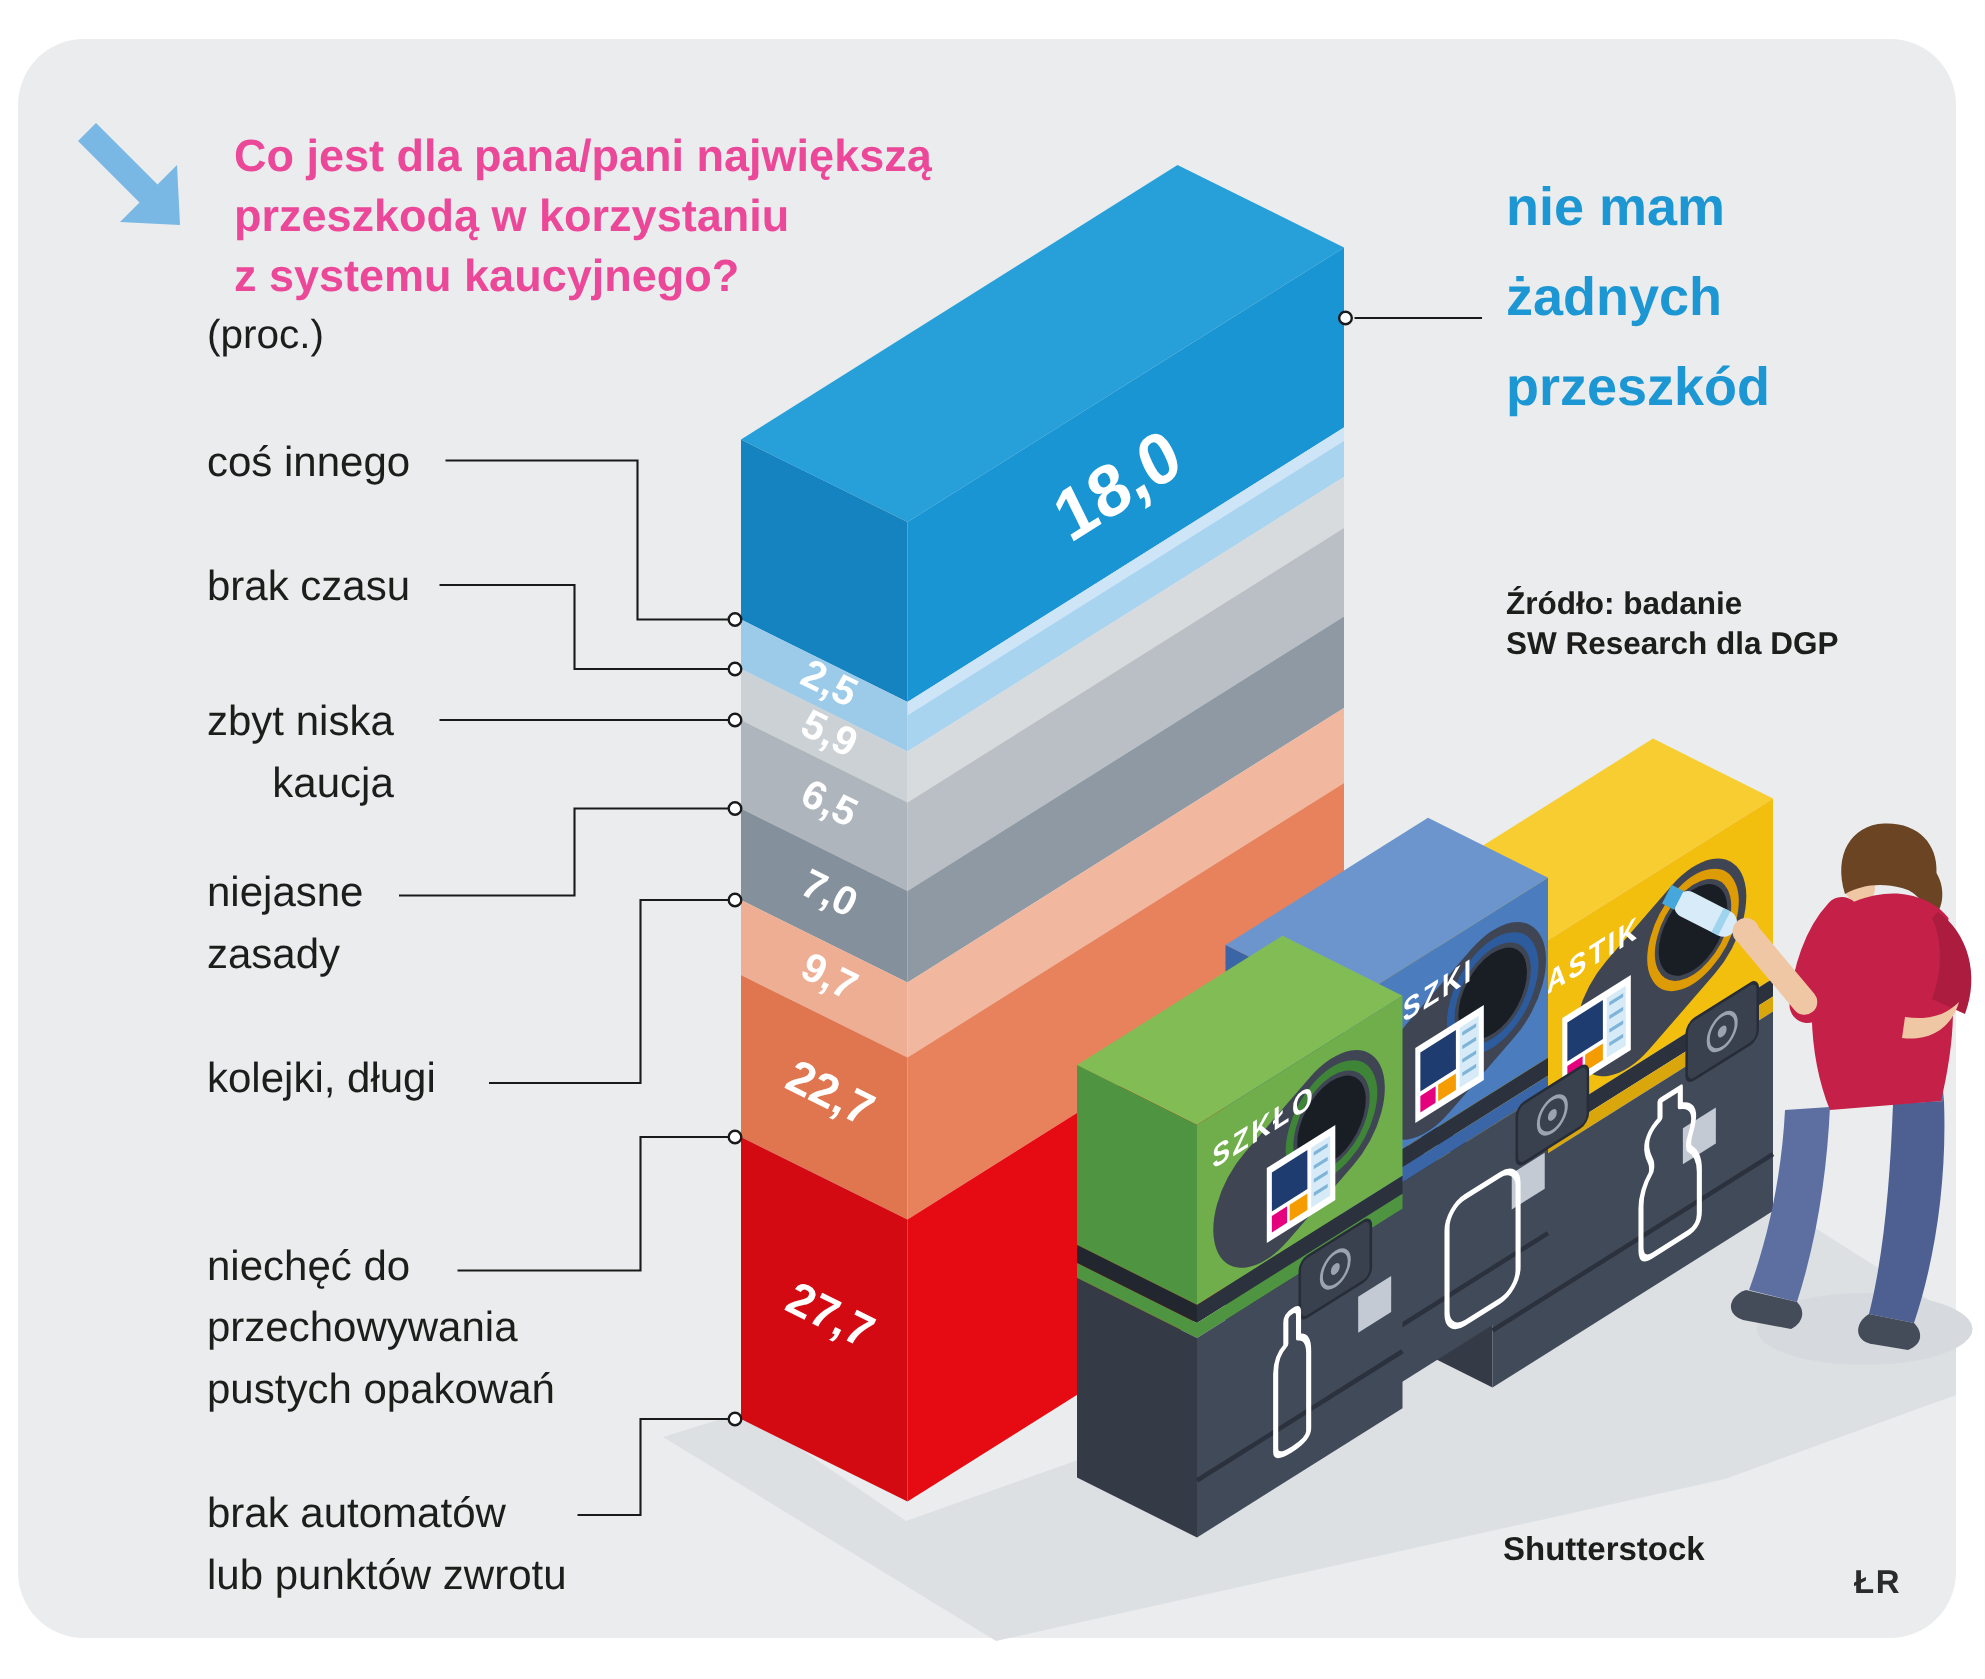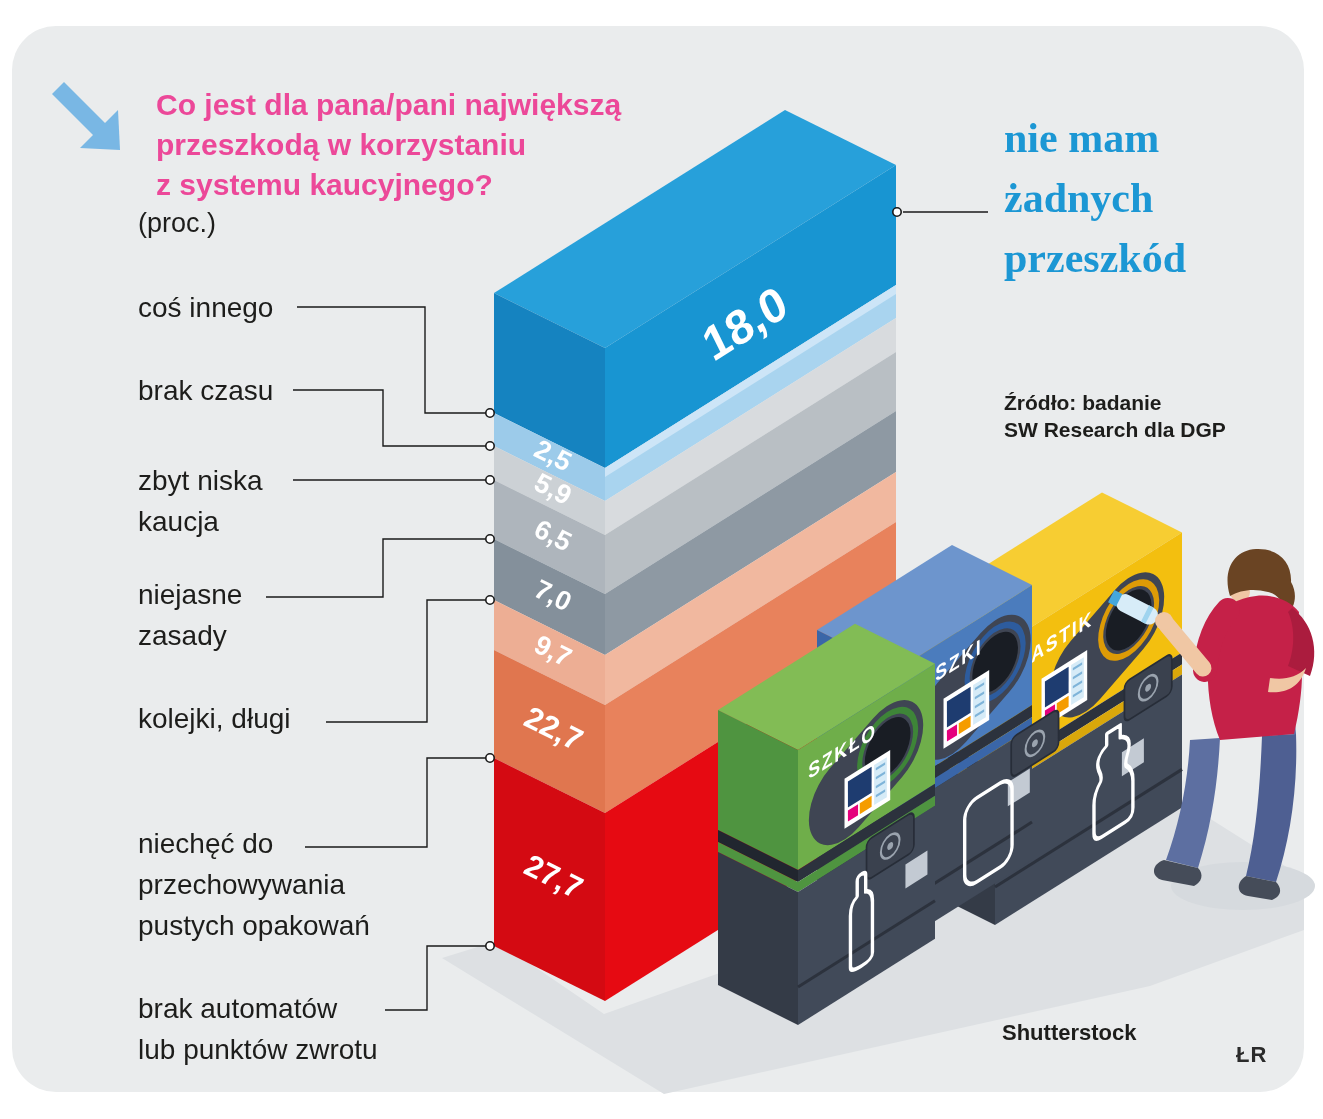--- a/index.html
+++ b/index.html
@@ -4,21 +4,21 @@
 <style>
   html,body{margin:0;padding:0;background:#fff;}
   .canvas{position:relative;width:1323px;height:1119px;background:#fff;overflow:hidden;
           font-family:"Liberation Sans","DejaVu Sans",sans-serif;}
   .card{position:absolute;left:12px;top:26px;width:1292px;height:1066px;border-radius:44px;background:#eaeced;}
   .abs{position:absolute;}
   svg{position:absolute;left:0;top:0;}
   .title{left:138px;top:85px;font-size:30px;line-height:40px;font-weight:700;color:#ec4899;margin-left:18px;}
   .unit-note{left:138px;top:208px;font-size:27px;color:#1d1d1b;font-weight:400;}
   .callout{left:138px;font-size:28px;line-height:41px;color:#1d1d1b;white-space:nowrap;}
-  .big-note{left:1004px;top:108px;font-size:42px;line-height:60px;font-weight:700;white-space:nowrap;font-family:Liberation Serif, serif;}
+  .big-note{left:1004px;top:108px;font-size:36px;line-height:60px;font-weight:700;white-space:nowrap;}
   .source{left:1004px;top:352px;font-size:21px;line-height:27px;font-weight:600;color:#1d1d1b;margin-top:37px;}
   .credit{left:1002px;top:1018px;font-size:22px;line-height:29px;font-weight:600;color:#1d1d1b;}
   .initials{left:1236px;top:1042px;font-size:22px;font-weight:700;letter-spacing:1px;color:#2b2b2b;}
   svg text{font-family:"Liberation Sans","DejaVu Sans",sans-serif;}
 </style>
 </head>
 <body>
 
 <div class="canvas">
   <div class="card"></div>
@@ -234,21 +234,21 @@
   </div>
   <div class="abs unit-note">(proc.)</div>
 
   <div id="callouts">
       <div class="abs callout" style="top: 287px;">
         <div>coś innego</div>
       </div>
       <div class="abs callout" style="top: 370px;">
         <div>brak czasu</div>
       </div>
-      <div class="abs callout" style="top: 460px;">
+      <div class="abs callout" style="top: 460px; text-align: right;">
         <div>zbyt niska</div>
         <div>kaucja</div>
       </div>
       <div class="abs callout" style="top: 574px;">
         <div>niejasne</div>
         <div>zasady</div>
       </div>
       <div class="abs callout" style="top: 698px;">
         <div>kolejki, długi</div>
       </div>

